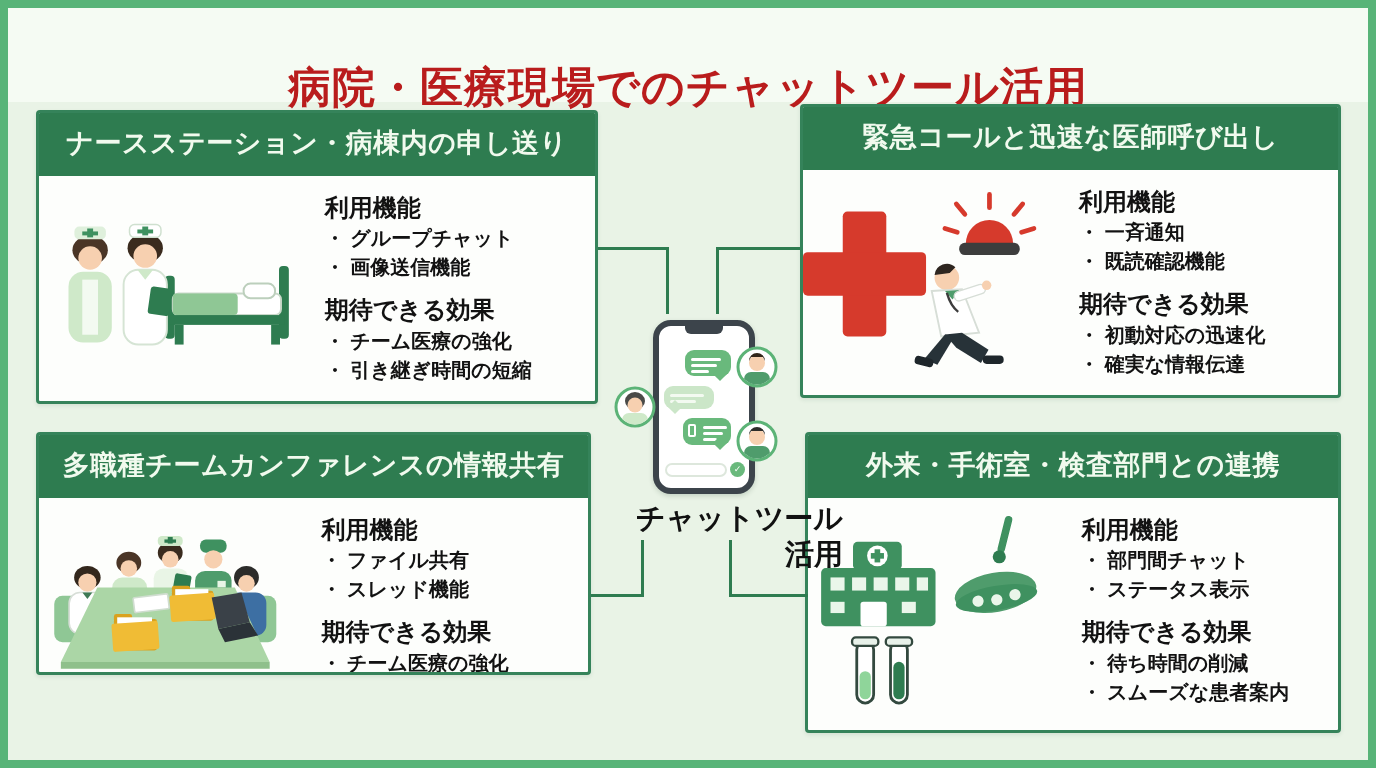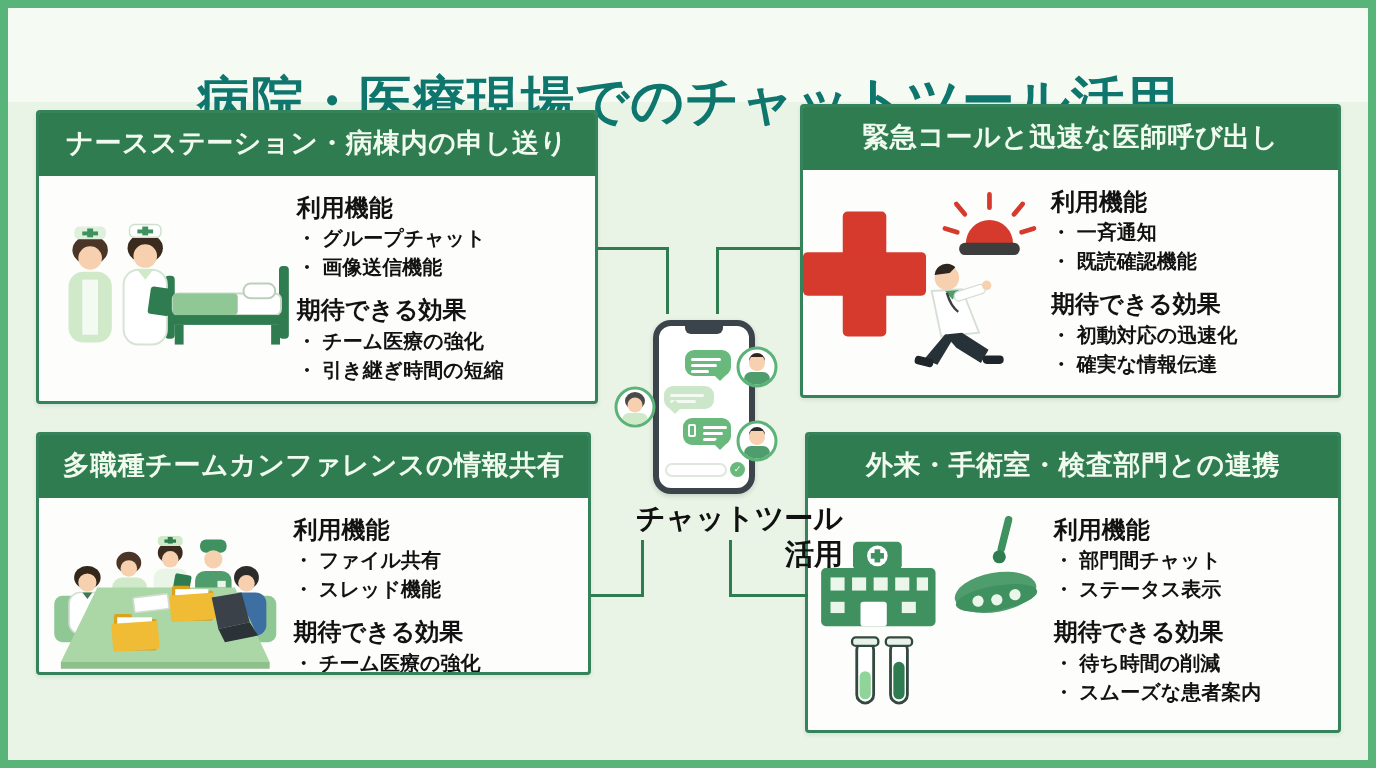--- a/index.html
+++ b/index.html
@@ -6,37 +6,37 @@
   body{
     width:1376px;height:768px;position:relative;overflow:hidden;
     background:#58b478;
     font-family:"Liberation Sans","DejaVu Sans",sans-serif;
     -webkit-font-smoothing:antialiased;
   }
   .canvas{position:absolute;inset:8px;background:#e9f3e6;}
   .title-band{position:absolute;top:0;left:0;right:0;height:94px;background:#f5fbf3;}
   .main-title{
     position:absolute;top:22px;left:0;right:0;text-align:center;
-    font-size:53px;font-weight:900;color:#0f766e;letter-spacing:1px;
+    font-size:43px;font-weight:900;color:#b91c1c;letter-spacing:1px;
   }
   
   .panel{
     position:absolute;background:#fdfefc;border:3px solid #35835a;
     border-radius:4px;overflow:hidden;box-sizing:border-box;
     box-shadow:0 2px 4px rgba(30,80,50,.10);
   }
   .phead{
     height:60px;background:#2e7c50;display:flex;align-items:center;justify-content:center;
     color:#f1faee;font-size:27px;font-weight:800;letter-spacing:.5px;
     border-bottom:3px solid #2e7c50;
   }
   .pbody{display:flex;height:calc(100% - 63px);}
   .illu{flex:0 0 46%;display:flex;align-items:center;justify-content:center;}
   .illu svg{width:100%;height:100%;}
-  .ptext{flex:1;padding:16px 8px 0 2px;color:#121212;}
+  .ptext{flex:1;padding:16px 8px 0 2px;color:#121212;margin-left:28px;}
   .sec{font-size:24px;font-weight:800;line-height:1.35;}
   .sec.second{margin-top:12px;}
   .bullet{font-size:20px;font-weight:700;line-height:1.45;white-space:nowrap;}
   .bullet .mark::before{content:"・ ";}
   
   .conn{position:absolute;background:#2e7c50;}
   
   .phone{
     position:absolute;left:645px;top:312px;width:102px;height:174px;
     background:#fff;border:6px solid #3c444b;border-radius:18px;box-sizing:border-box;

